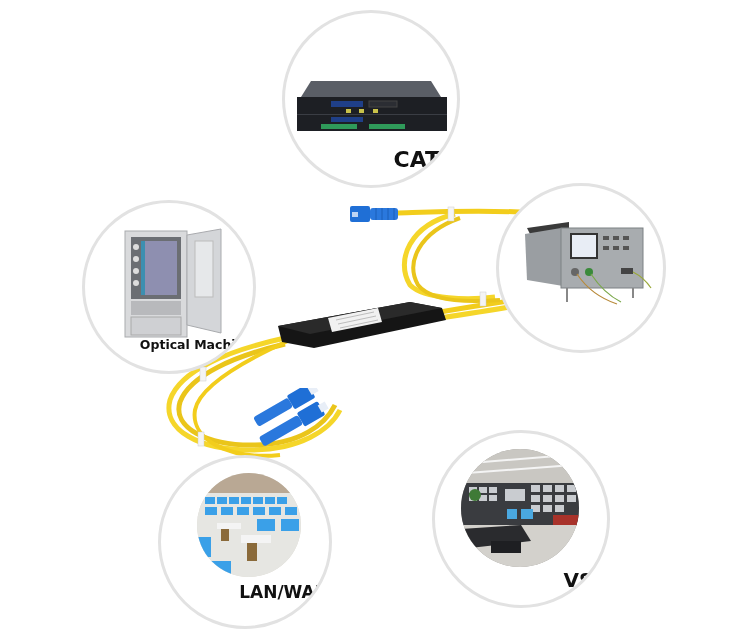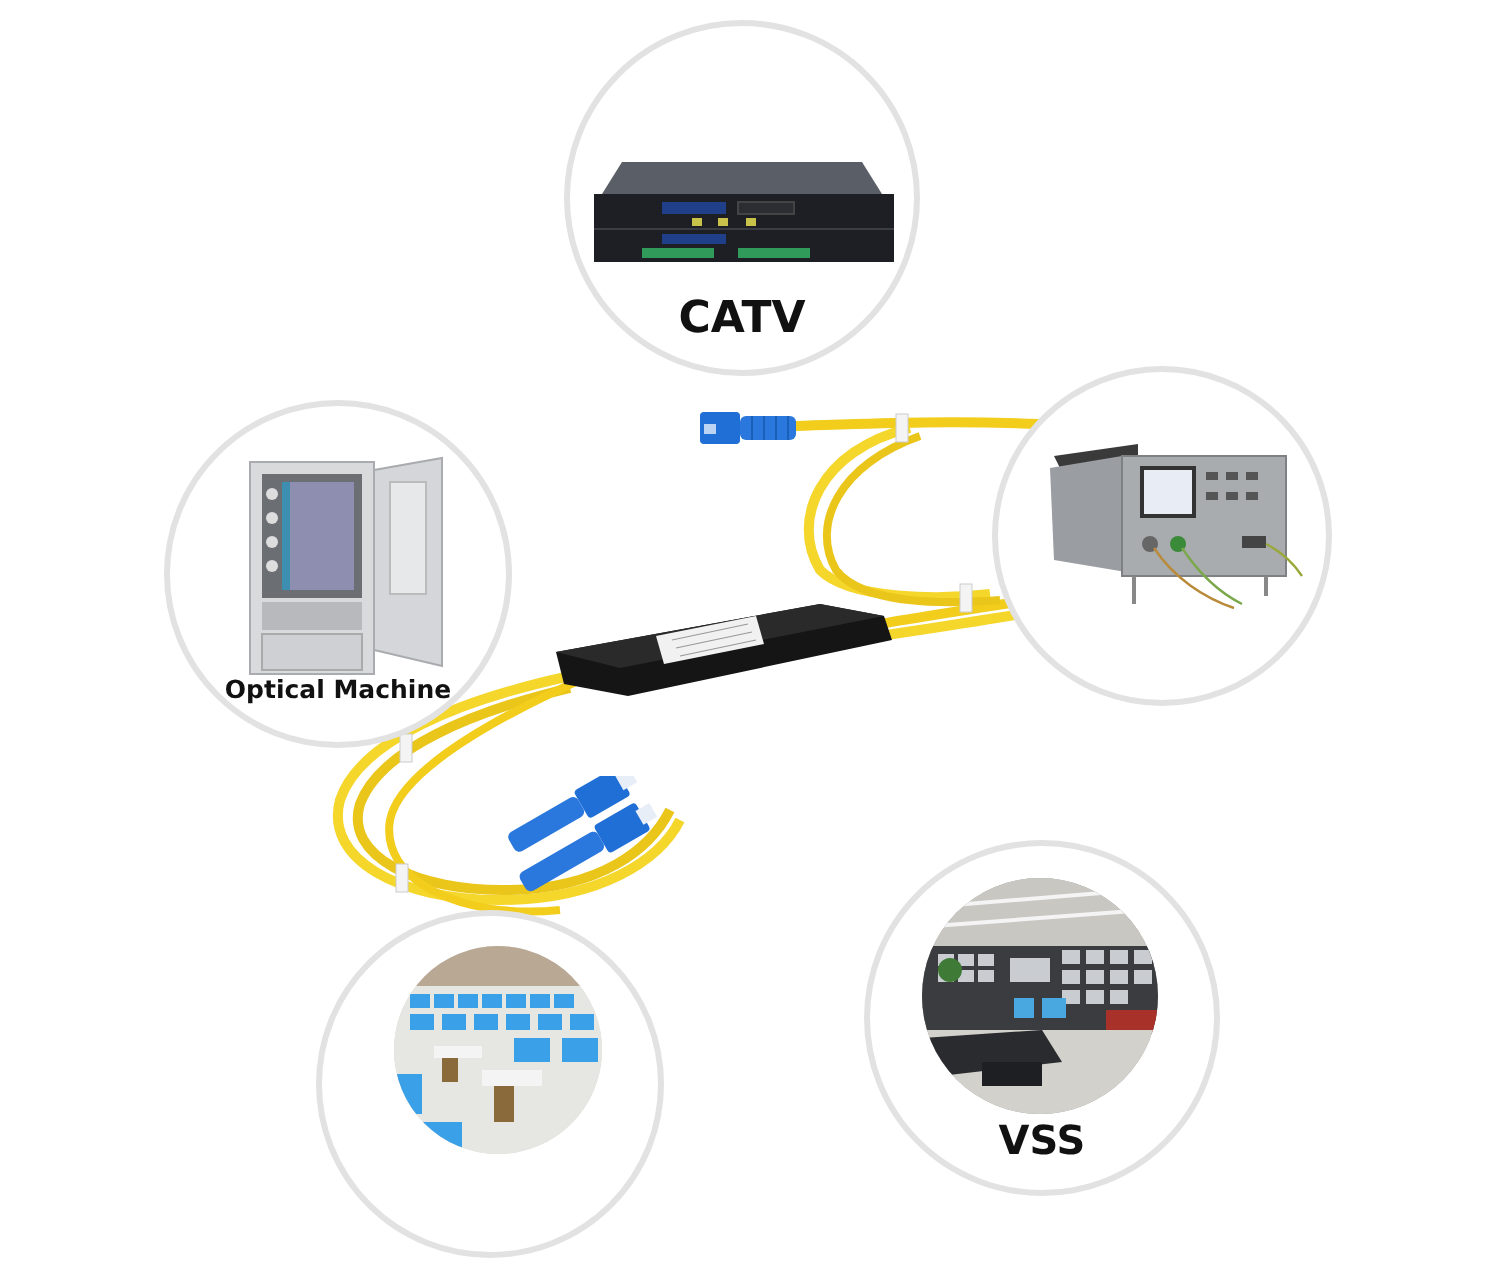--- a/index.html
+++ b/index.html
@@ -1,18 +1,18 @@
 <!DOCTYPE html>
 <html><head>
 <meta charset="utf-8">
 <style>
   html, body { margin:0; padding:0; background:#ffffff; }
   body { width:750px; height:633px; position:relative; overflow:hidden; font-family:"DejaVu Sans", sans-serif; }
   .circle { position:absolute; border-radius:50%; background:#ffffff; border:3px solid #e2e2e2; box-sizing:border-box; overflow:hidden; }
-  .label { position:absolute; left:0; right:0; text-align:center; color:#111; font-weight:bold; }
+  .label { position:absolute; left:0; right:0; text-align:right; color:#111; font-weight:bold; }
   .cable { position:absolute; left:0; top:0; }
   .photo { position:absolute; }
 </style>
 </head>
 <body>
 
 <svg class="cable" width="750" height="633" viewBox="0 0 750 633">
 
   <path d="M440 312 C 480 305, 520 300, 540 295" stroke="#f2cd1c" stroke-width="5" fill="none"></path>
   <path d="M440 318 C 480 312, 520 306, 545 300" stroke="#f5d62a" stroke-width="5" fill="none"></path>
@@ -141,23 +141,24 @@
           <rect x="84" y="46" width="18" height="12"></rect>
         <rect x="0" y="64" width="14" height="20"></rect>
         <rect x="4" y="88" width="30" height="16"></rect>
       </g>
       <rect x="44" y="62" width="30" height="8" fill="#f4f4f4"></rect>
       <rect x="50" y="70" width="10" height="18" fill="#8a6a3a"></rect>
       <rect x="20" y="50" width="24" height="6" fill="#f4f4f4"></rect>
       <rect x="24" y="56" width="8" height="12" fill="#8a6a3a"></rect>
     </svg>
   </div>
+  <div class="label" style="top:124px;font-size:17px;">LAN/WAN</div>
 </div>
 
-<div class="circle" style="left:432px;top:420px;width:178px;height:178px;text-decoration:underline;">
+<div class="circle" style="left:432px;top:430px;width:178px;height:178px;text-decoration:underline;">
   <div class="photo" style="left:26px;top:16px;width:118px;height:118px;border-radius:50%;overflow:hidden;background:#9c9a96;">
     <svg width="118" height="118" viewBox="0 0 118 118">
       <rect x="0" y="0" width="118" height="34" fill="#c9c7c2"></rect>
       <line x1="10" y1="14" x2="108" y2="6" stroke="#f4f4f4" stroke-width="2"></line>
       <line x1="6" y1="24" x2="112" y2="16" stroke="#f4f4f4" stroke-width="2"></line>
       <rect x="0" y="34" width="118" height="42" fill="#3a3c40"></rect>
       <g fill="#c9ccd0">
         <rect x="8" y="38" width="8" height="6"></rect>
           <rect x="18" y="38" width="8" height="6"></rect>
           <rect x="28" y="38" width="8" height="6"></rect>

